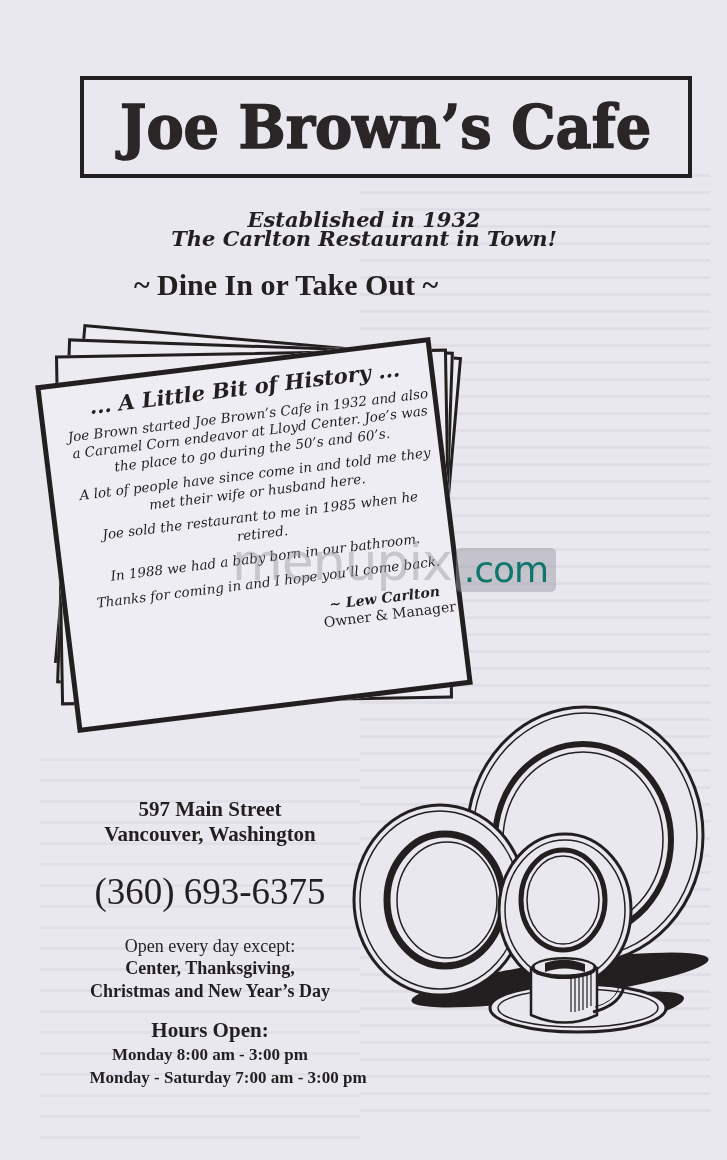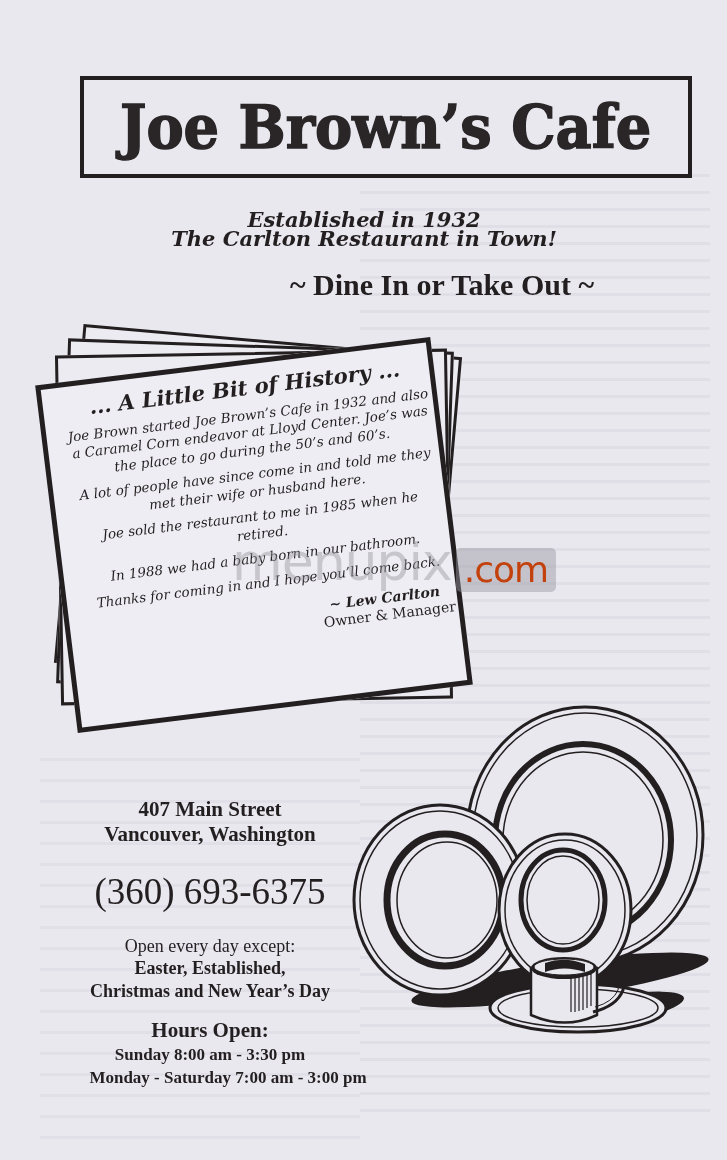--- a/index.html
+++ b/index.html
@@ -36,21 +36,21 @@
     white-space: nowrap;
   }
 
   .tagline {
     position: absolute; left: 0; width: 727px; text-align: center;
     font-family: "DejaVu Serif", serif; font-style: italic; font-weight: bold;
   }
   .tag1 { top: 199px; font-size: 21px; left: 134px; width: 460px; margin-top: 8px; }
   .tag2 { top: 226px; font-size: 21px; left: 134px; width: 460px; }
   .dine {
-    position: absolute; top: 268px; left: 134px; width: 460px; text-align: right;
+    position: absolute; top: 268px; left: 134px; width: 460px; text-align: left;
     font-family: "Liberation Serif", serif; font-size: 30px; font-weight: bold;
   }
 
   
   .cards { position: absolute; left: 0; top: 0; width: 727px; height: 1160px; pointer-events: none; }
   .card-back {
     position: absolute; background: #ecebf1; border: 3px solid #231f20; box-sizing: border-box;
   }
   .card-main {
     position: absolute; left: 55px; top: 360px; width: 398px; height: 350px;
@@ -75,21 +75,21 @@
     text-align: right; margin-right: 2px; font-style: normal; font-size: 14px;
   }
 
   
   .watermark {
     position: absolute; left: 232px; top: 532px; height: 60px; display: flex; align-items: flex-end;
     font-family: "DejaVu Sans", sans-serif; color: rgba(150,150,160,0.45);
     font-size: 52px; letter-spacing: -1px;
   }
   .watermark .dotcom {
-    background: rgba(150,150,160,0.45); color: #c2410c; font-size: 36px;
+    background: rgba(150,150,160,0.45); color: #0f766e; font-size: 36px;
     padding: 0 8px; border-radius: 5px; margin-left: 4px; height: 44px; line-height: 44px;
   }
 
   
   .info {
     position: absolute; left: 40px; width: 340px; text-align: center;
     font-family: "Liberation Serif", serif;
   }
   .addr1 { top: 797px; font-size: 21px; font-weight: bold; }
   .addr2 { top: 822px; font-size: 21px; font-weight: bold; }
@@ -134,30 +134,30 @@
     <p>Thanks for coming in and I hope you’ll come back.</p>
     <div class="sig">~ Lew Carlton</div>
     <div class="role">Owner &amp; Manager</div>
   </div>
 
   <div class="watermark">
     <span>menupix</span>
     <span class="dotcom">.com</span>
   </div>
 
-  <div class="info addr1">407 Main Street</div>
+  <div class="info addr1">597 Main Street</div>
   <div class="info addr2">Vancouver, Washington</div>
   <div class="info phone">(360) 693-6375</div>
 
   <div class="info open1">Open every day except:</div>
-  <div class="info open2">Easter, Established,</div>
+  <div class="info open2">Center, Thanksgiving,</div>
   <div class="info hours-h">Hours Open:</div>
 
   <div class="info open3">Christmas and New Year’s Day</div>
-  <div class="info hours1">Sunday  8:00 am - 3:30 pm</div>
+  <div class="info hours1">Monday  8:00 am - 3:00 pm</div>
   <div class="info hours2">Monday - Saturday  7:00 am - 3:00 pm</div>
 
   <svg class="dishes" viewBox="0 0 380 380" xmlns="http://www.w3.org/2000/svg">
 
     <ellipse cx="215" cy="290" rx="150" ry="18" fill="#231f20" transform="rotate(-8 215 290)"></ellipse>
     <ellipse cx="270" cy="320" rx="70" ry="14" fill="#231f20" transform="rotate(-10 270 320)"></ellipse>
 
     <ellipse cx="240" cy="145" rx="118" ry="128" fill="#e9e8ef" stroke="#231f20" stroke-width="3"></ellipse>
     <ellipse cx="240" cy="145" rx="112" ry="122" fill="none" stroke="#231f20" stroke-width="1.5"></ellipse>
     <ellipse cx="238" cy="150" rx="88" ry="96" fill="none" stroke="#231f20" stroke-width="6"></ellipse>

